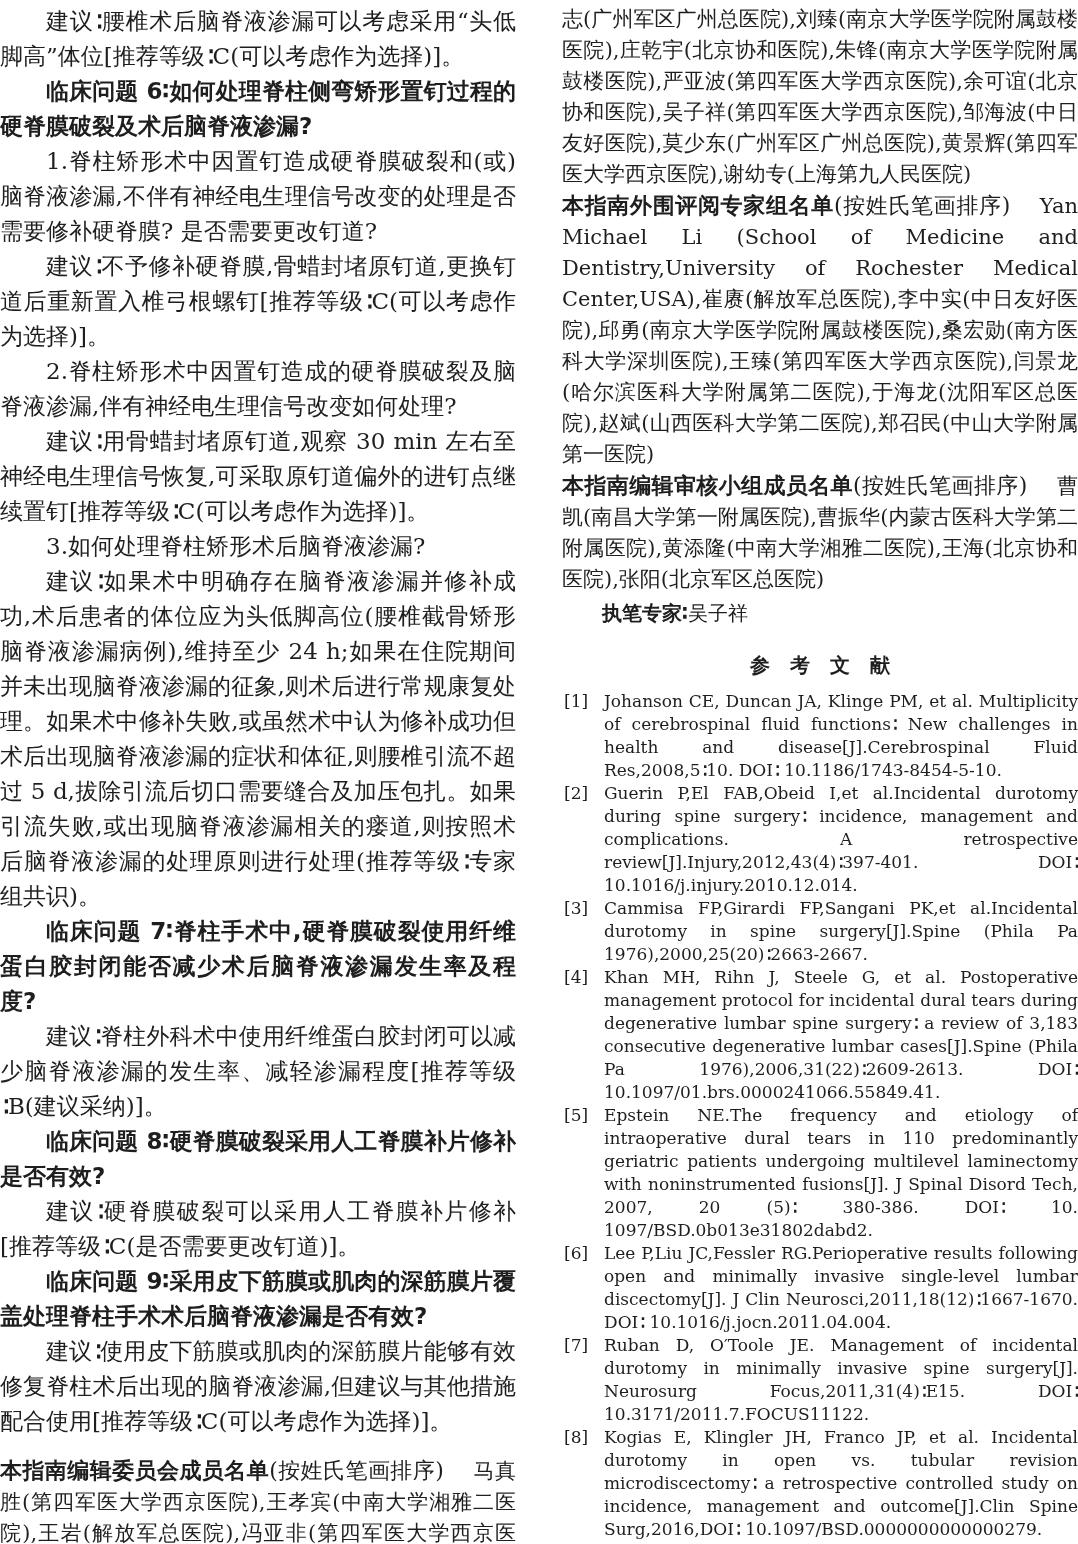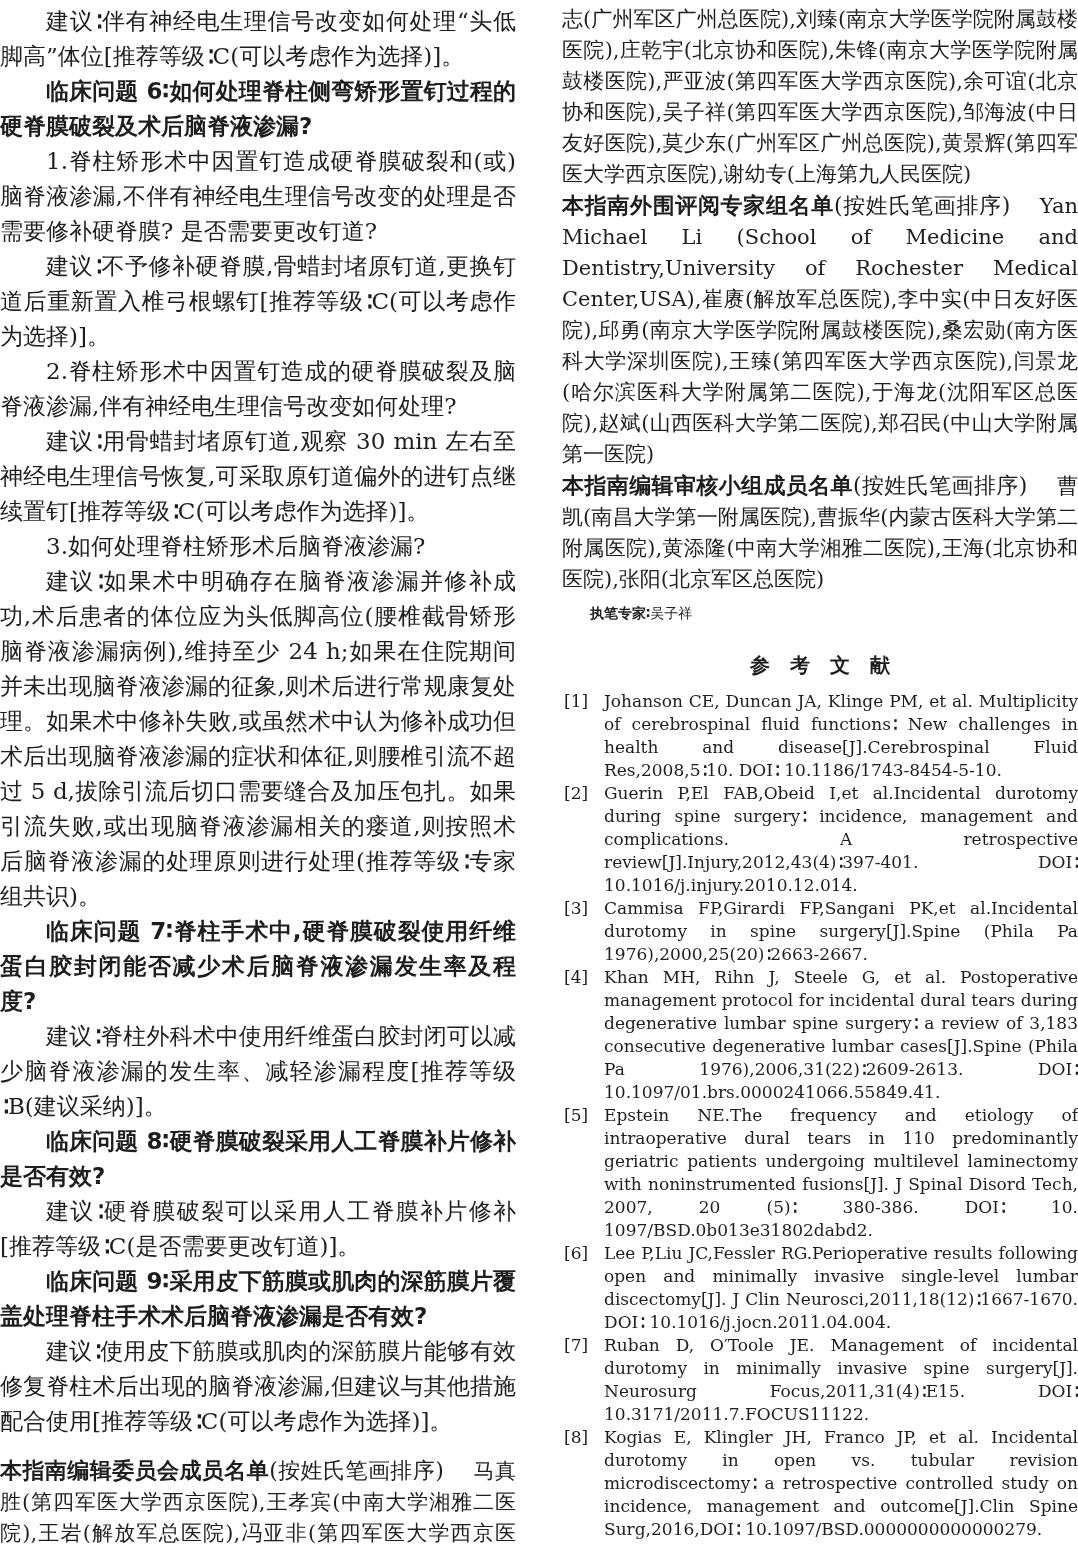--- a/index.html
+++ b/index.html
@@ -54,21 +54,21 @@
     font-size: 22px;
   }
   .namelist .names {
     margin-left: 1.4em;
   }
   .committee-block {
     margin-top: 16px;
   }
   .writer-line {
     margin: 2px 0 0 0;
-    font-size: 14px;
+    font-size: 20px;
     line-height: 33px;
     text-indent: 2em;
   }
   .writer-line .label {
     font-family: "DejaVu Sans", "Liberation Sans", sans-serif;
     font-weight: 700;
   }
   .ref-title {
     margin: 22px 0 12px 0;
     text-align: center;
@@ -92,21 +92,21 @@
     top: 0;
   }
 </style>
 </head>
 <body>
 
 <div class="page">
 
   <div class="col">
     <div>
-        <p class="para">建议∶伴有神经电生理信号改变如何处理“头低脚高”体位[推荐等级∶C(可以考虑作为选择)]。</p>
+        <p class="para">建议∶腰椎术后脑脊液渗漏可以考虑采用“头低脚高”体位[推荐等级∶C(可以考虑作为选择)]。</p>
         <p class="para heading">临床问题 6∶如何处理脊柱侧弯矫形置钉过程的硬脊膜破裂及术后脑脊液渗漏?</p>
         <p class="para">1.脊柱矫形术中因置钉造成硬脊膜破裂和(或)脑脊液渗漏,不伴有神经电生理信号改变的处理是否需要修补硬脊膜? 是否需要更改钉道?</p>
         <p class="para">建议∶不予修补硬脊膜,骨蜡封堵原钉道,更换钉道后重新置入椎弓根螺钉[推荐等级∶C(可以考虑作为选择)]。</p>
         <p class="para">2.脊柱矫形术中因置钉造成的硬脊膜破裂及脑脊液渗漏,伴有神经电生理信号改变如何处理?</p>
         <p class="para">建议∶用骨蜡封堵原钉道,观察 30 min 左右至神经电生理信号恢复,可采取原钉道偏外的进钉点继续置钉[推荐等级∶C(可以考虑作为选择)]。</p>
         <p class="para">3.如何处理脊柱矫形术后脑脊液渗漏?</p>
         <p class="para">建议∶如果术中明确存在脑脊液渗漏并修补成功,术后患者的体位应为头低脚高位(腰椎截骨矫形脑脊液渗漏病例),维持至少 24 h;如果在住院期间并未出现脑脊液渗漏的征象,则术后进行常规康复处理。如果术中修补失败,或虽然术中认为修补成功但术后出现脑脊液渗漏的症状和体征,则腰椎引流不超过 5 d,拔除引流后切口需要缝合及加压包扎。如果引流失败,或出现脑脊液渗漏相关的瘘道,则按照术后脑脊液渗漏的处理原则进行处理(推荐等级∶专家组共识)。</p>
         <p class="para heading">临床问题 7∶脊柱手术中,硬脊膜破裂使用纤维蛋白胶封闭能否减少术后脑脊液渗漏发生率及程度?</p>
         <p class="para">建议∶脊柱外科术中使用纤维蛋白胶封闭可以减少脑脊液渗漏的发生率、减轻渗漏程度[推荐等级∶B(建议采纳)]。</p>
         <p class="para heading">临床问题 8∶硬脊膜破裂采用人工脊膜补片修补是否有效?</p>

